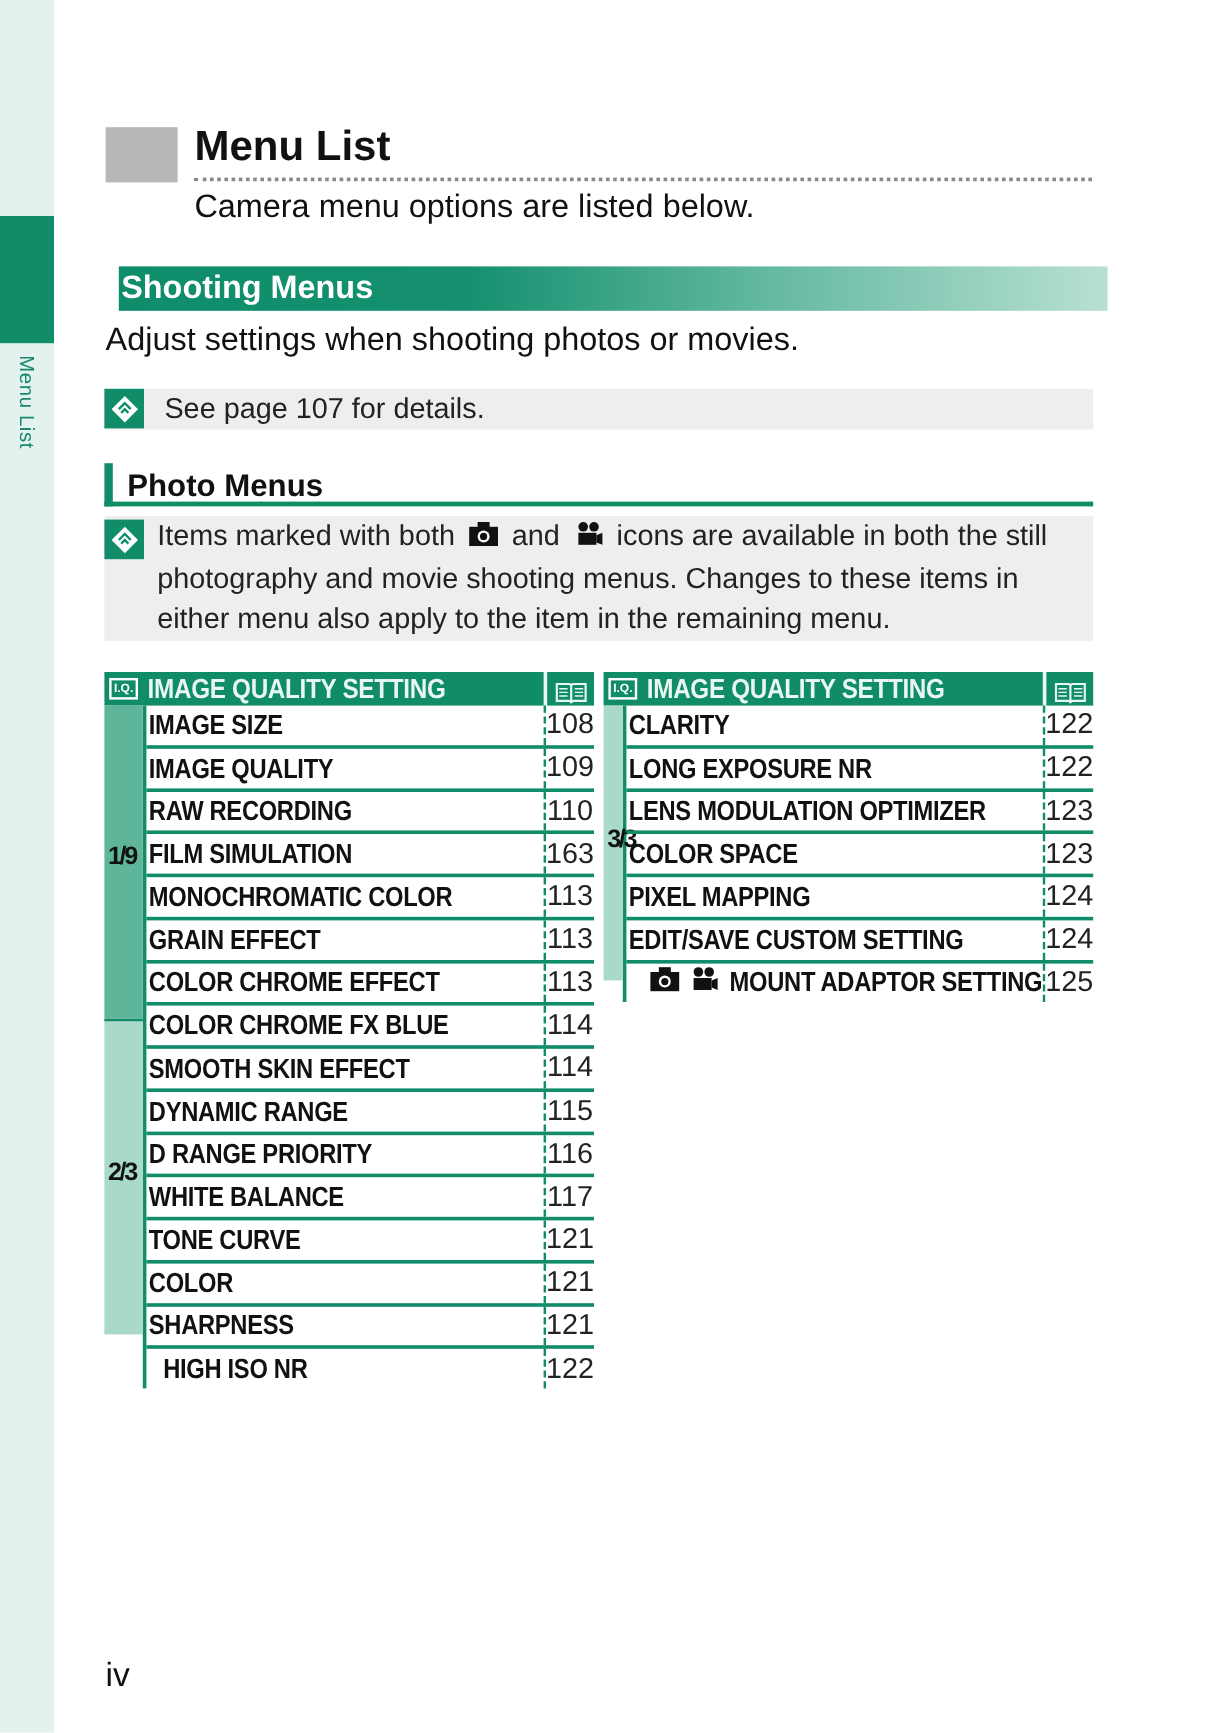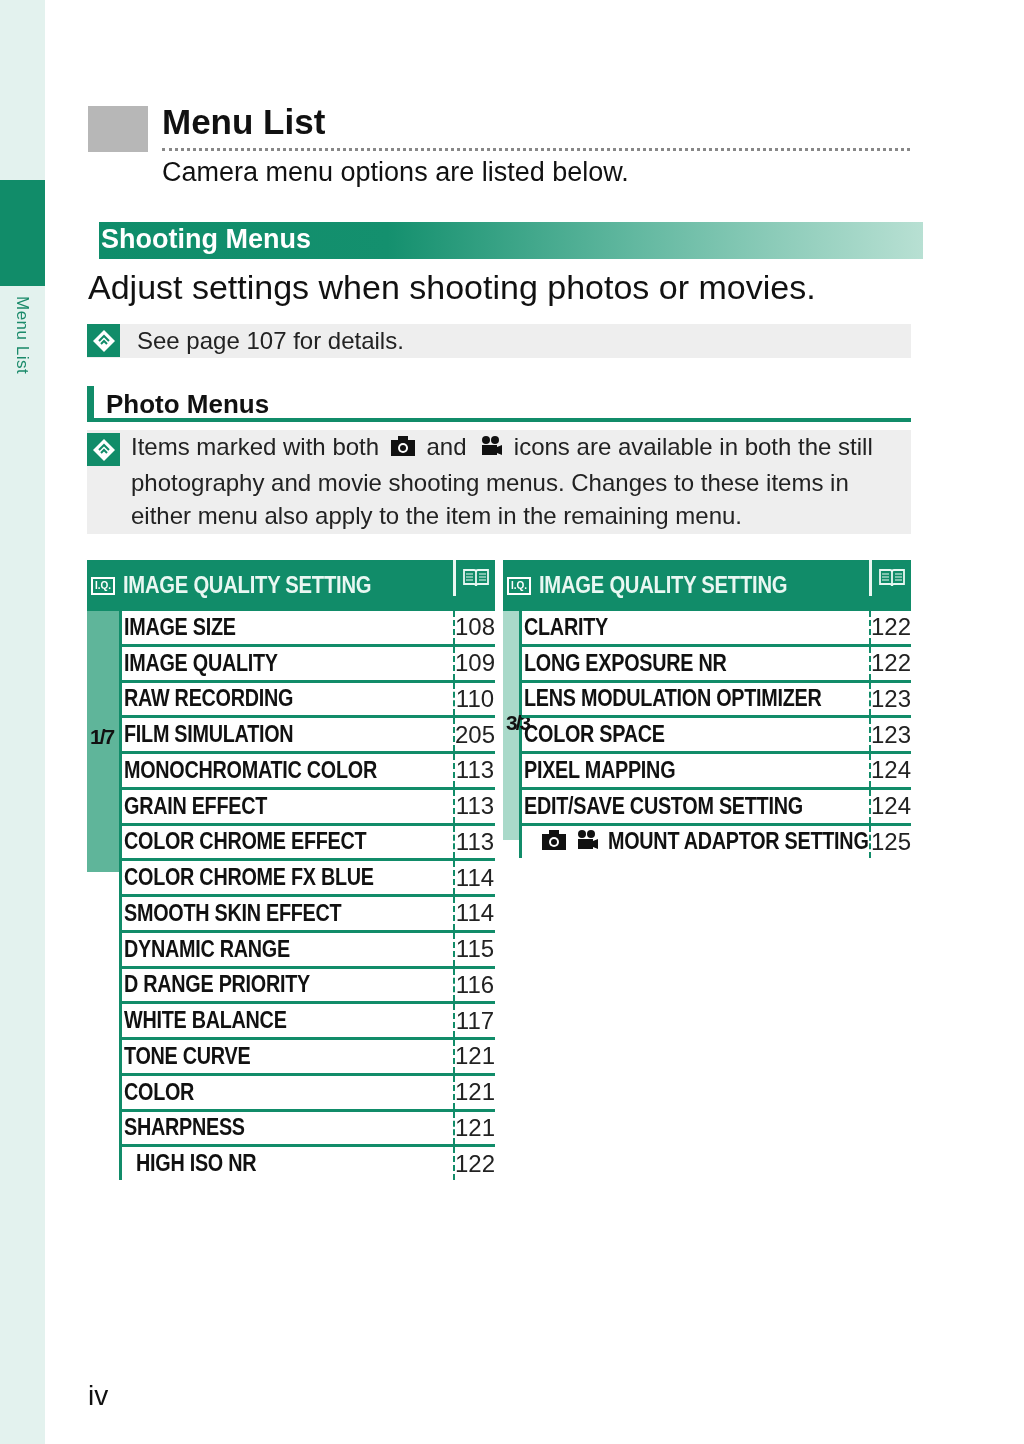--- a/index.html
+++ b/index.html
@@ -17,40 +17,40 @@
   .page-title { position: absolute; left: 162px; top: 102px; font-size: 35px; font-weight: bold; color: #111; }
   .title-rule { position: absolute; left: 162px; top: 148px; width: 748px; border-top: 3px dotted #888; }
   .subtitle { position: absolute; left: 162px; top: 157px; font-size: 27px; color: #111; }
 
   .section-bar {
     position: absolute; left: 87px; top: 222px; width: 824px; height: 37px;
     background: linear-gradient(to right, #0f8d6a 0%, #14906e 35%, #62b8a0 65%, #b8e0d3 100%);
     margin-left: 12px;
   }
   .section-bar span { position: absolute; left: 2px; top: 2px; font-size: 27px; font-weight: bold; color: #fff; }
-  .section-desc { position: absolute; left: 88px; top: 268px; font-size: 34px; color: #111; }
+  .section-desc { position: absolute; left: 88px; top: 268px; font-size: 27px; color: #111; }
 
   .note {
     position: absolute; left: 87px; background: #eeeeee;
   }
   .note-icon {
     position: absolute; left: 0; top: 0; width: 33px; height: 33px; background: #118c69;
     display: flex; align-items: center; justify-content: center;
   }
   .note-text { position: absolute; font-size: 24px; color: #222; line-height: 33.5px; }
 
   .sub-head {
     position: absolute; left: 87px; top: 386px; width: 824px; height: 36px;
     border-left: 7px solid #118c69; border-bottom: 4px solid #118c69; box-sizing: border-box;
   }
   .sub-head span { position: absolute; left: 12px; top: 3px; font-size: 26px; font-weight: bold; color: #111; }
 
   .tbl { position: absolute; top: 560px; width: 408px; }
   .tbl-head {
-    position: relative; height: 51px; background: #118c69; display: flex; align-items: center; text-align: right;
+    position: relative; height: 28px; background: #118c69; display: flex; align-items: center; text-align: right;
   }
   .iq-badge {
     margin-left: 4px; width: 24px; height: 18px; border: 2px solid #fff; box-sizing: border-box;
     color: #fff; font-size: 10px; font-weight: bold; display: flex; align-items: center; justify-content: center;
   }
   .tbl-head-label { margin-left: 8px; font-size: 23px; font-weight: bold; color: #e9f7f2; letter-spacing: -0.3px; transform: scaleX(0.88); transform-origin: left center; white-space: nowrap; }
   .book-cell {
     position: absolute; right: 0; top: 0; width: 42px; height: 36px; border-left: 3px solid #e9f7f2; box-sizing: border-box;
     display: flex; align-items: center; justify-content: center;
   }
@@ -150,39 +150,42 @@
     <div class="book-cell">
       <svg width="28" height="20" viewBox="0 0 28 20">
           <path d="M2 2 H12 Q14 2 14 4 V18 Q14 16 12 16 H2 Z M26 2 H16 Q14 2 14 4 V18 Q14 16 16 16 H26 Z" fill="none" stroke="#e9f7f2" stroke-width="1.8"></path>
           <path d="M4 6 H11 M4 9 H11 M4 12 H11 M17 6 H24 M17 9 H24 M17 12 H24" stroke="#e9f7f2" stroke-width="1.2"></path>
         </svg>
     </div>
   </div>
   <div class="tbl-body">
     <div class="groups-col">
       <div class="group" style="height:261px;">
-        <div class="group-label" style="top:114px;">1/7</div>
+        <div class="group-label" style="top:114px;">1/9</div>
+      </div>
+      <div class="group light border-top" style="height:263px;">
+        <div class="group-label" style="top:114px;">2/3</div>
       </div>
     </div>
     <div class="rows-col">
       <div class="row">
           <span class="row-name">IMAGE SIZE</span>
           <span class="row-page">108</span>
         </div>
       <div class="row">
           <span class="row-name">IMAGE QUALITY</span>
           <span class="row-page">109</span>
         </div>
       <div class="row">
           <span class="row-name">RAW RECORDING</span>
           <span class="row-page">110</span>
         </div>
       <div class="row">
           <span class="row-name">FILM SIMULATION</span>
-          <span class="row-page">205</span>
+          <span class="row-page">163</span>
         </div>
       <div class="row">
           <span class="row-name">MONOCHROMATIC COLOR</span>
           <span class="row-page">113</span>
         </div>
       <div class="row">
           <span class="row-name">GRAIN EFFECT</span>
           <span class="row-page">113</span>
         </div>
       <div class="row">

